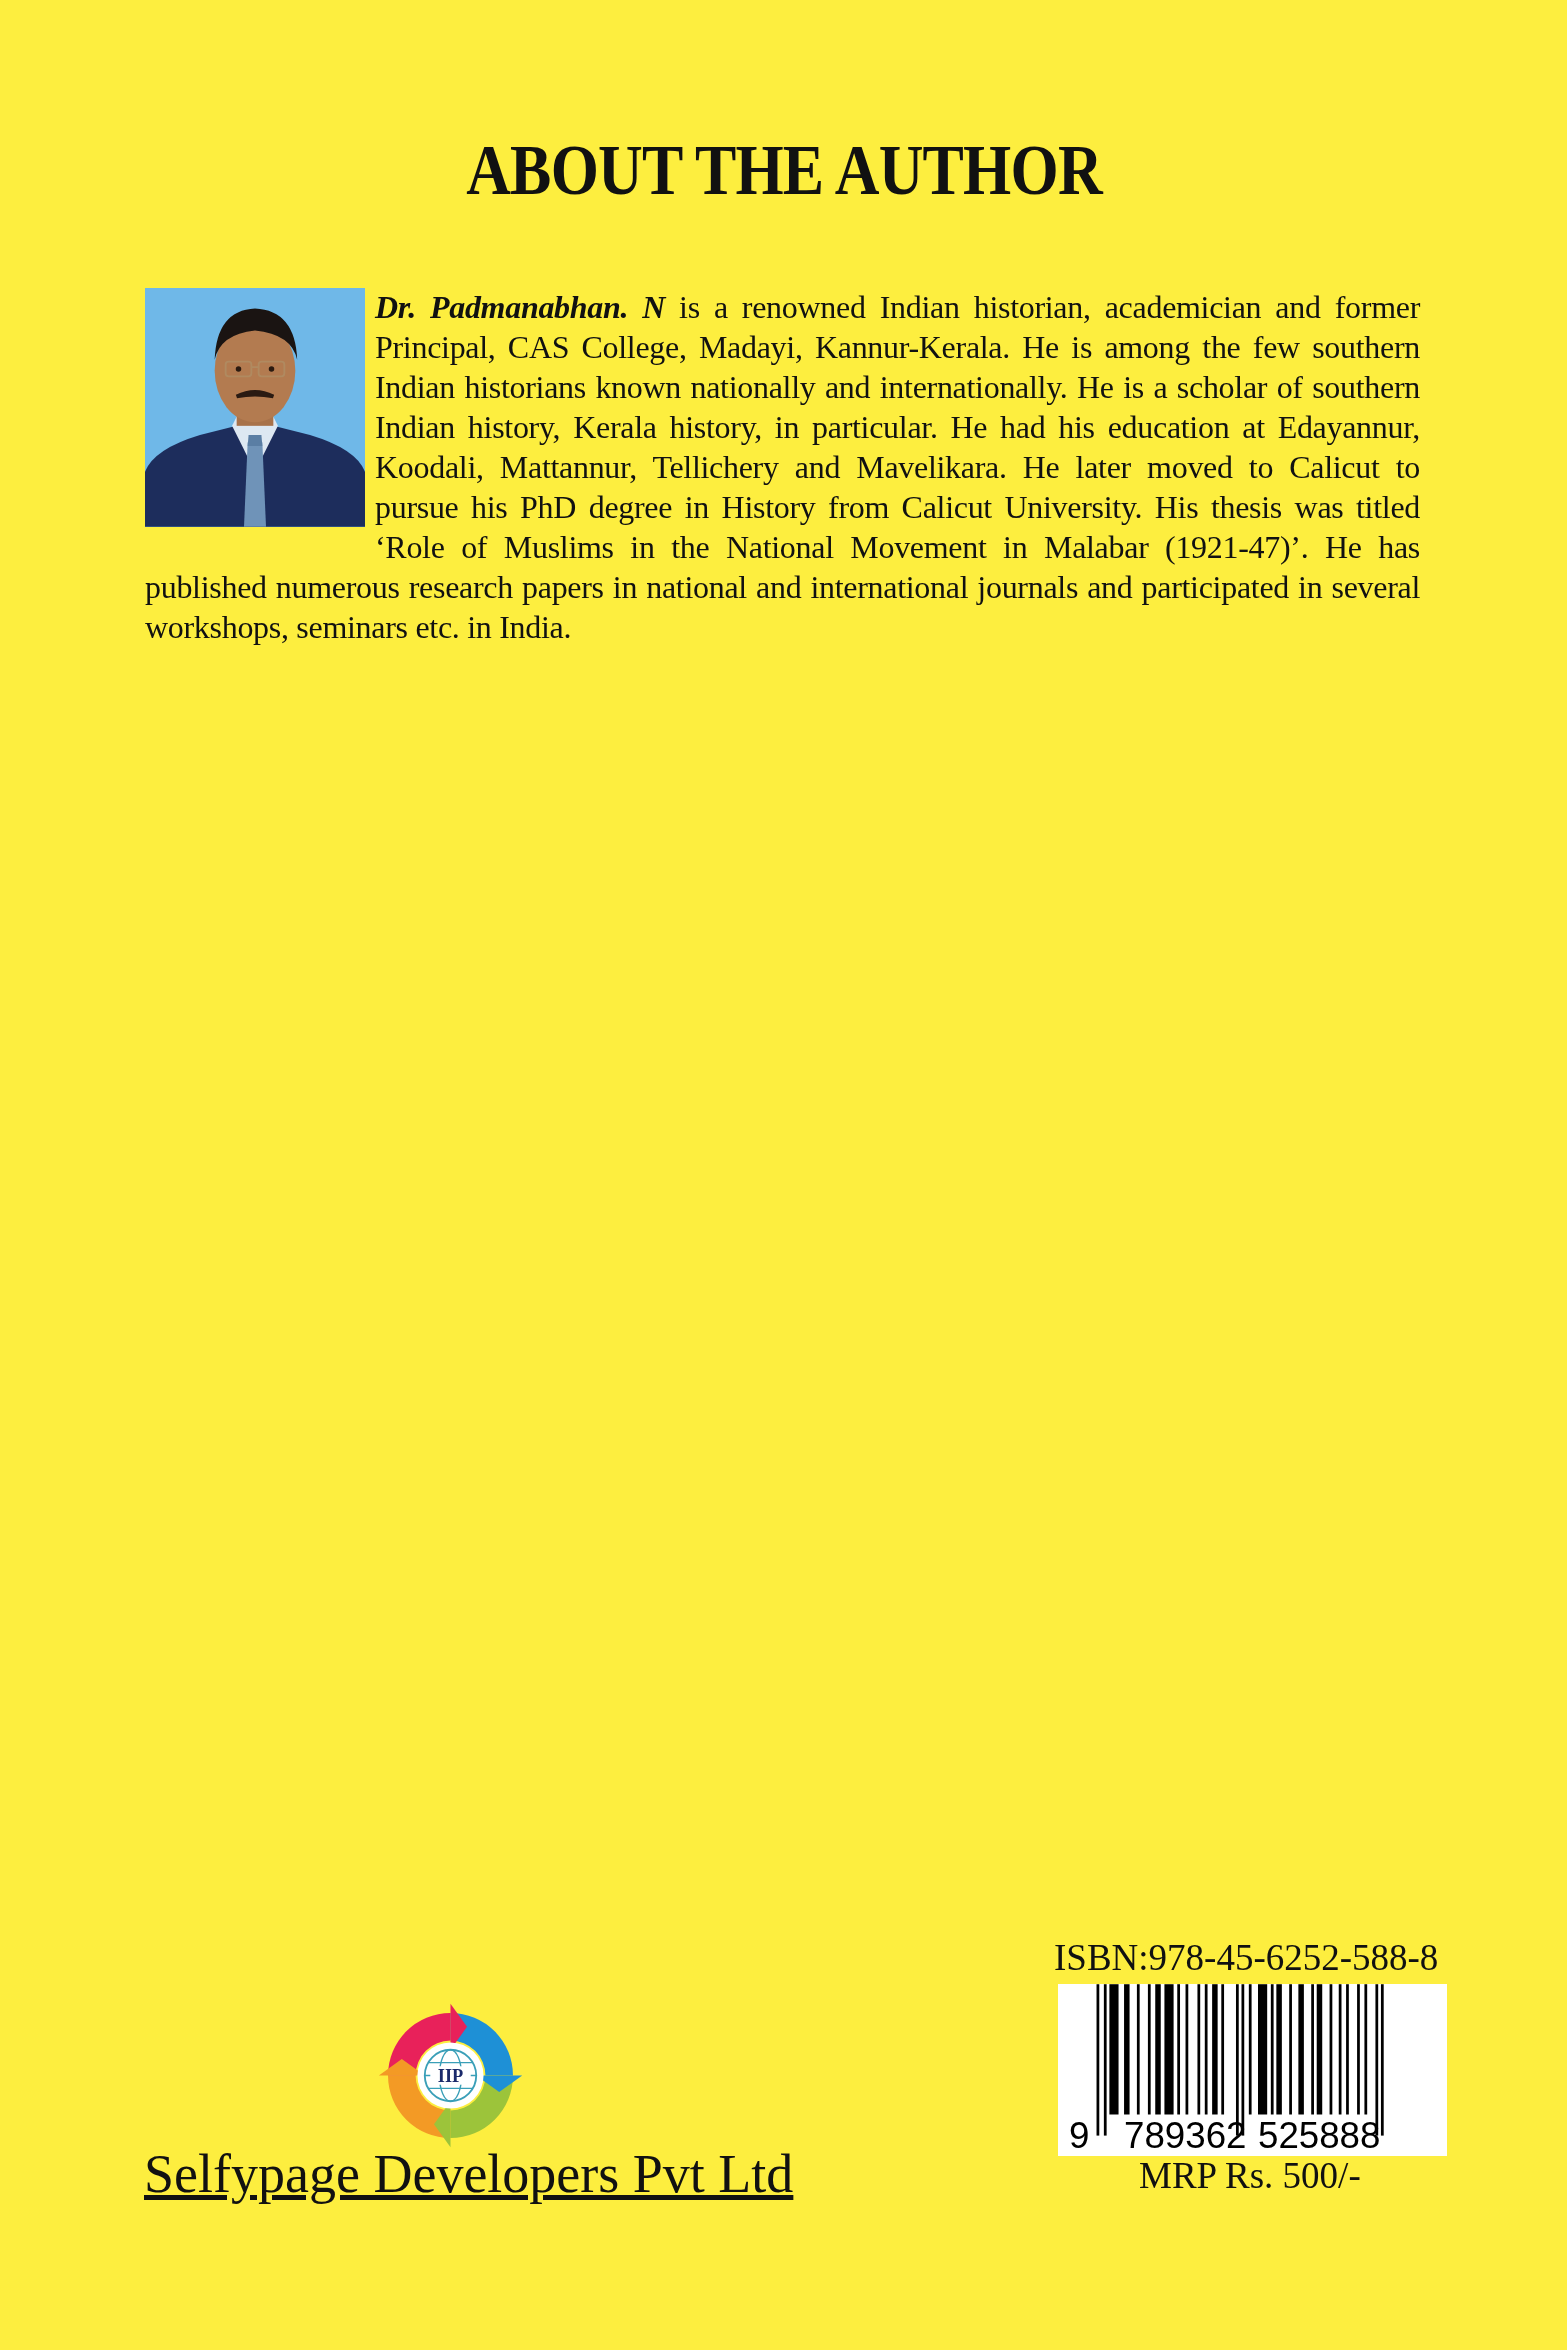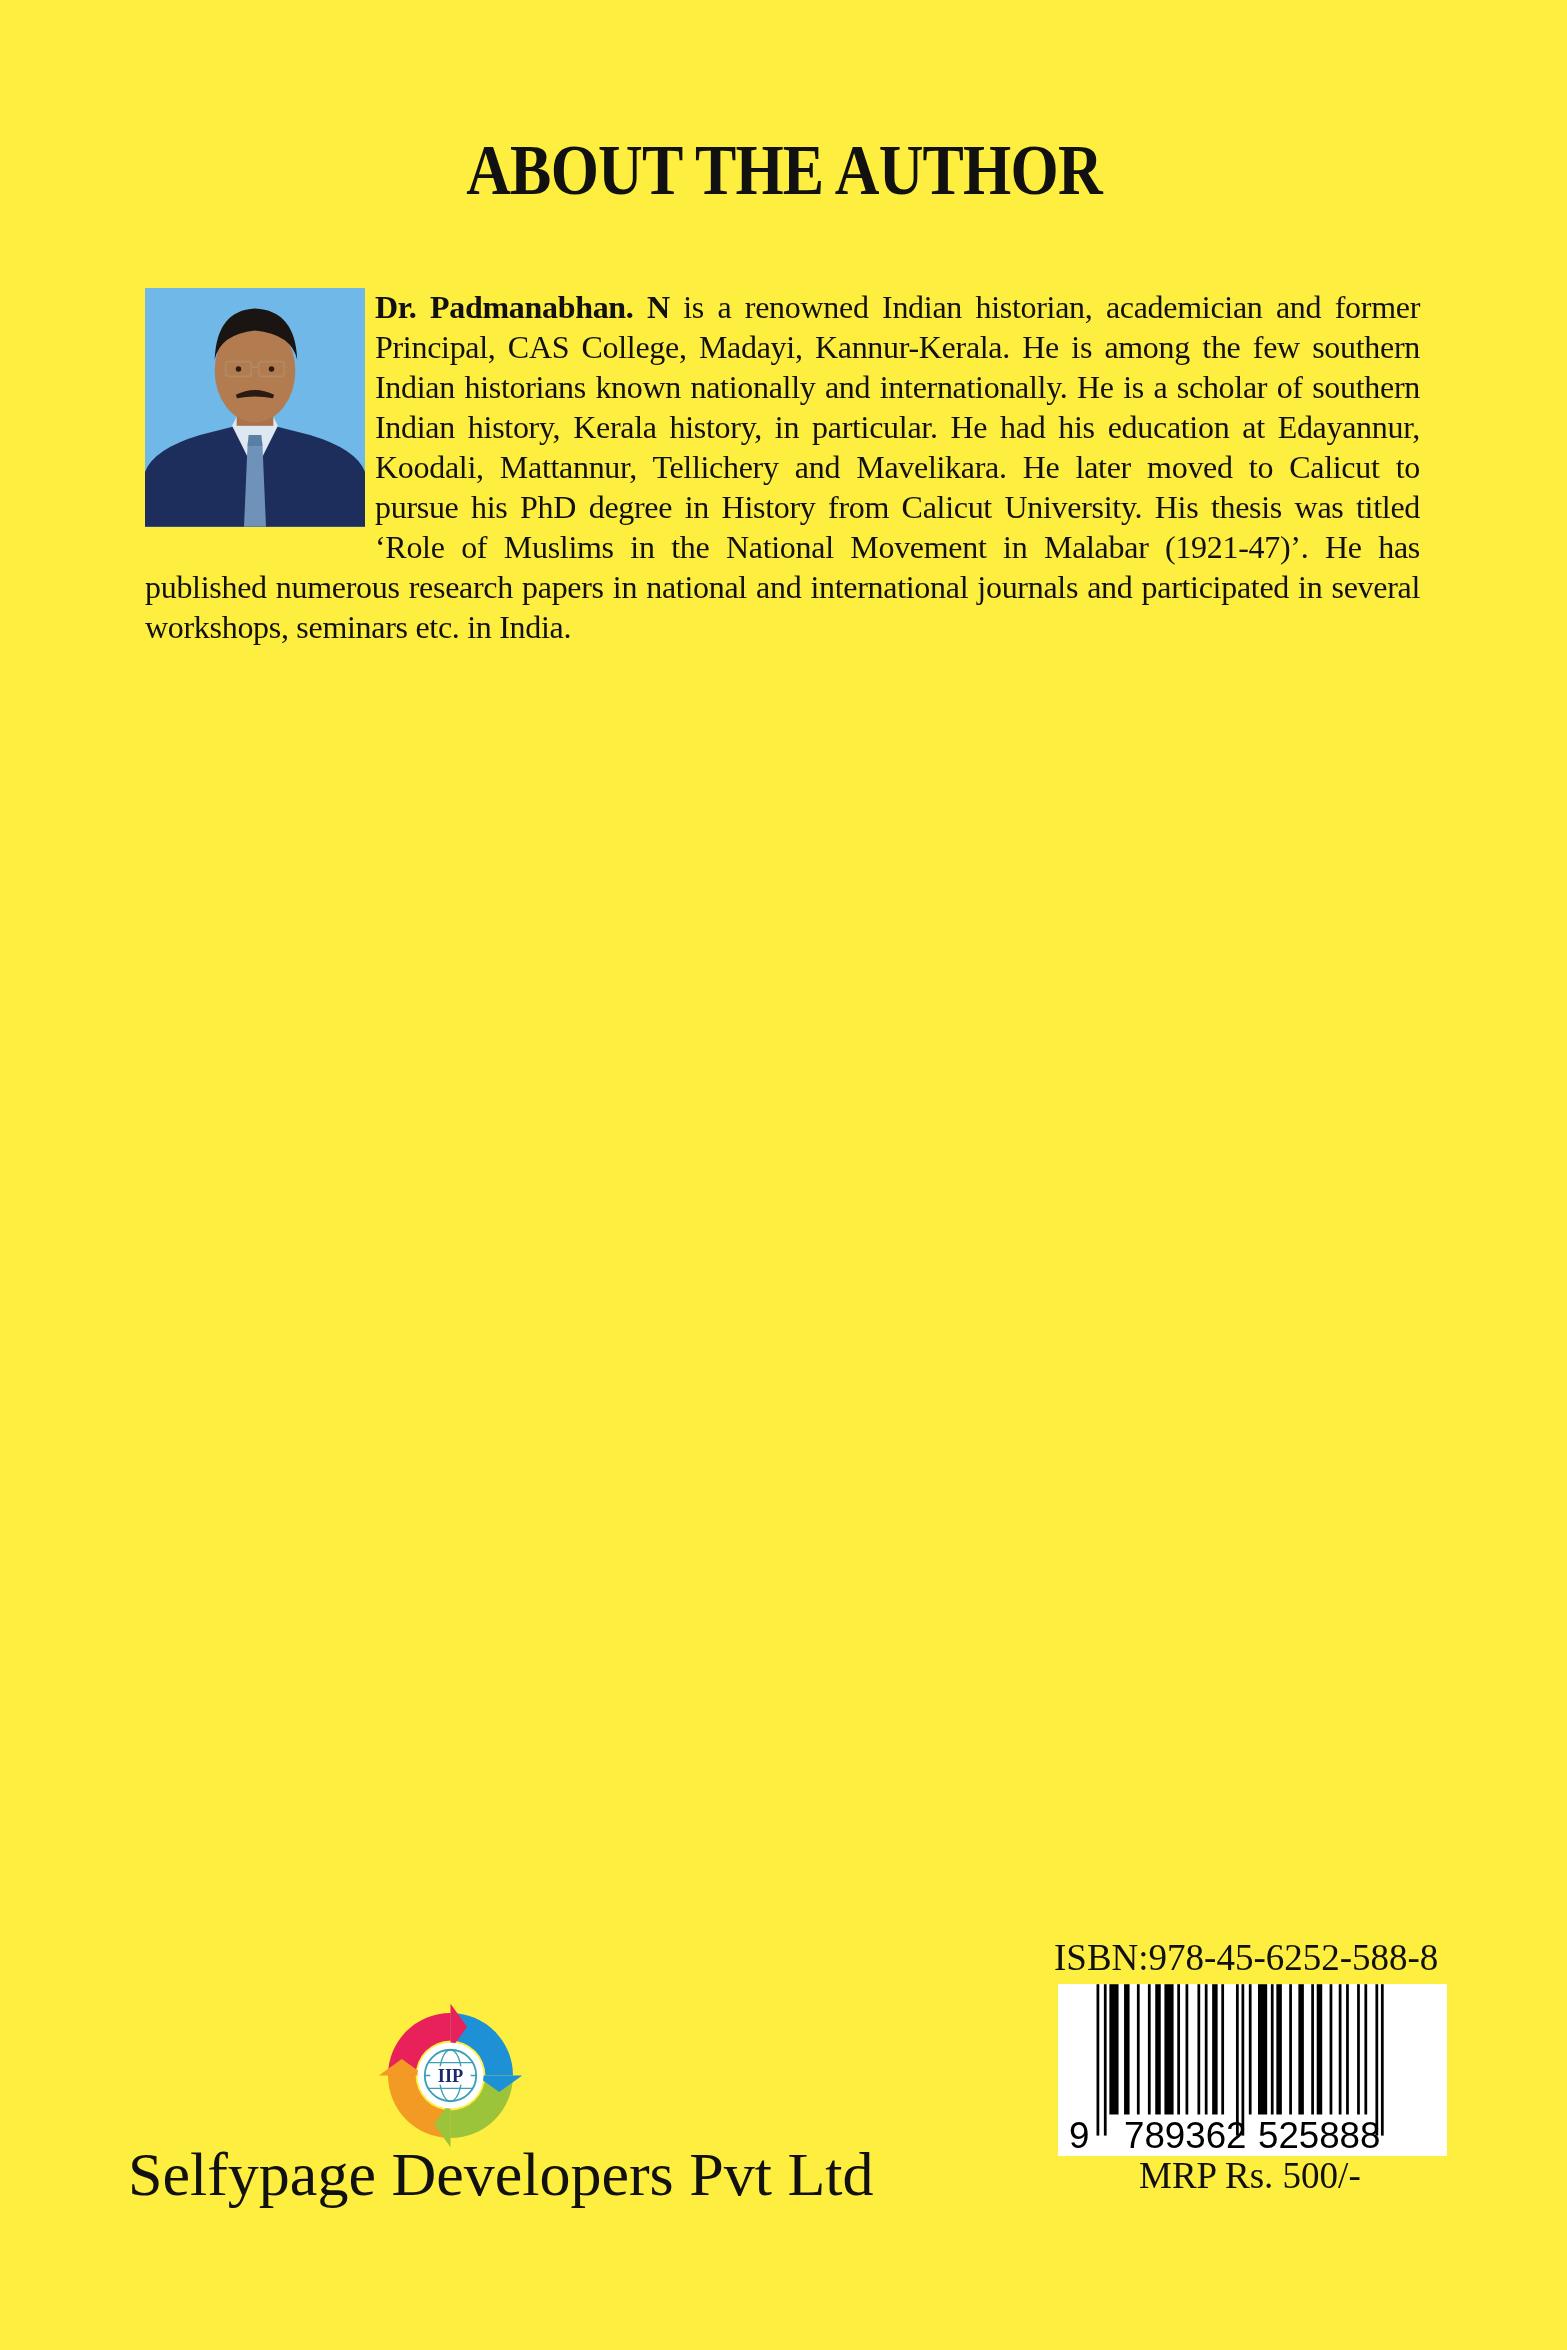--- a/index.html
+++ b/index.html
@@ -28,41 +28,41 @@
   .photo svg { display: block; }
   .bio {
     position: absolute; left: 145px; top: 287px; width: 1275px;
     font-size: 32px; line-height: 40px;
     text-align: justify;
     letter-spacing: -0.3px;
   }
   .bio .float {
     float: left; width: 230px; height: 241px;
   }
-  .bio b { font-weight: bold; }
+  .bio b { font-weight: bold; font-style: italic; }
   .isbn {
     position: absolute; left: 1054px; top: 1936px;
     font-size: 37px; line-height: 44px; white-space: nowrap;
   }
   .barcode {
     position: absolute; left: 1058px; top: 1984px;
     width: 389px; height: 172px; background: #fff;
   }
   .barcode svg { display: block; }
   .mrp {
     position: absolute; left: 1139px; top: 2154px;
     font-size: 37px; line-height: 44px; white-space: nowrap;
   }
   .logo {
     position: absolute; left: 377px; top: 2002px;
     width: 147px; height: 147px; text-align: right;
   }
   .publisher {
-    position: absolute; left: 128px; top: 2147px;
-    font-size: 62px; line-height: 55px; white-space: nowrap;
+    position: absolute; left: 144px; top: 2147px;
+    font-size: 54px; line-height: 55px; white-space: nowrap; text-decoration: underline;
   }
 </style>
 </head>
 <body>
 
 <div class="title">ABOUT THE AUTHOR</div>
 
 <div class="photo" aria-label="Author portrait of Dr. Padmanabhan. N">
   <svg width="220" height="239" viewBox="0 0 240 260">
     <rect width="240" height="260" fill="#6fb8e8"></rect>

